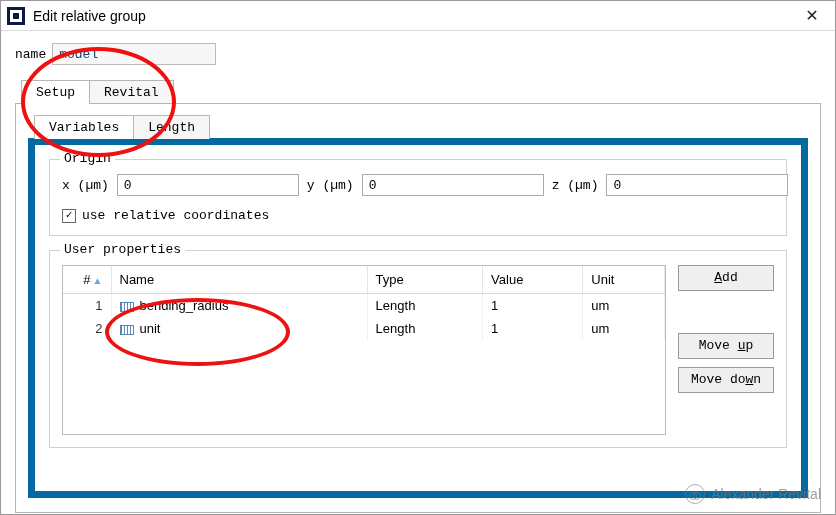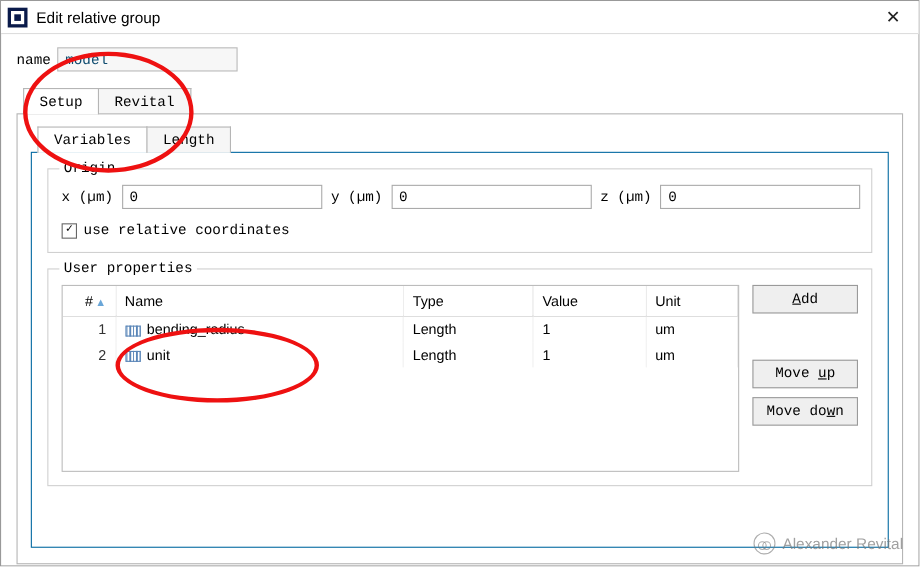--- a/index.html
+++ b/index.html
@@ -107,21 +107,21 @@
     padding: 10px 12px 12px 12px;
     position:relative;
   }
 
   .inner-tabstrip {
     display:flex;
     margin-left:6px;
     text-align:center;
   }
   .inner-tabpanel {
-    border:1px solid #0369a1;
+    border:7px solid #0369a1;
     padding: 14px 14px 14px 14px;
     background:#fff;
   }
 
   
   .group {
     border:1px solid #d0d0d0;
     margin: 0 0 14px 0;
     padding: 14px 12px 12px 12px;
     position:relative;

